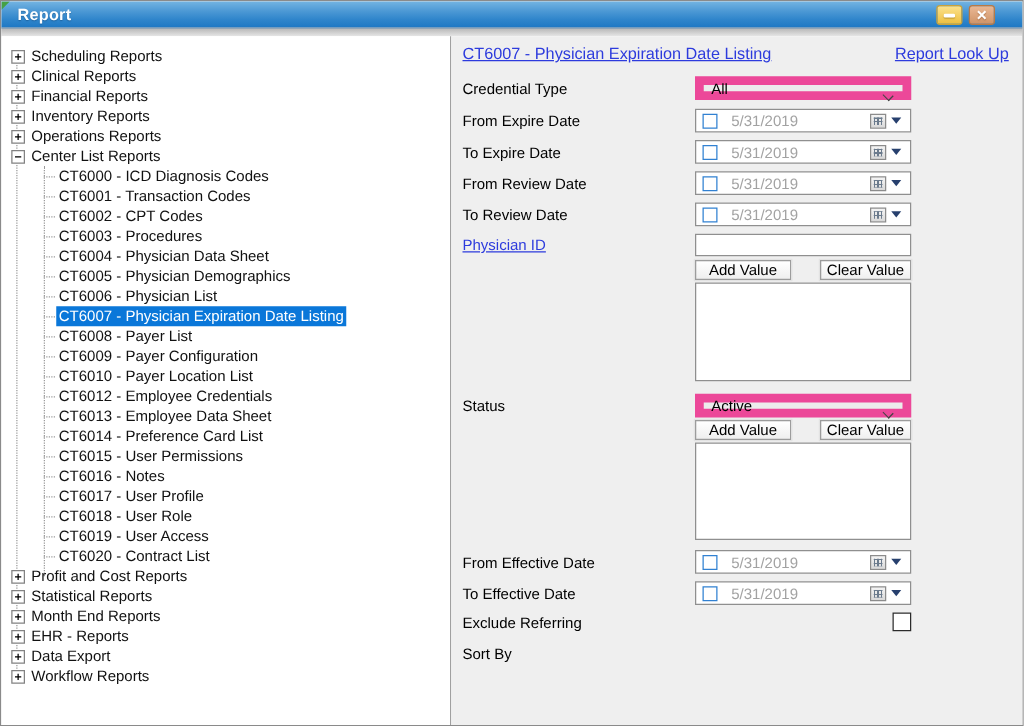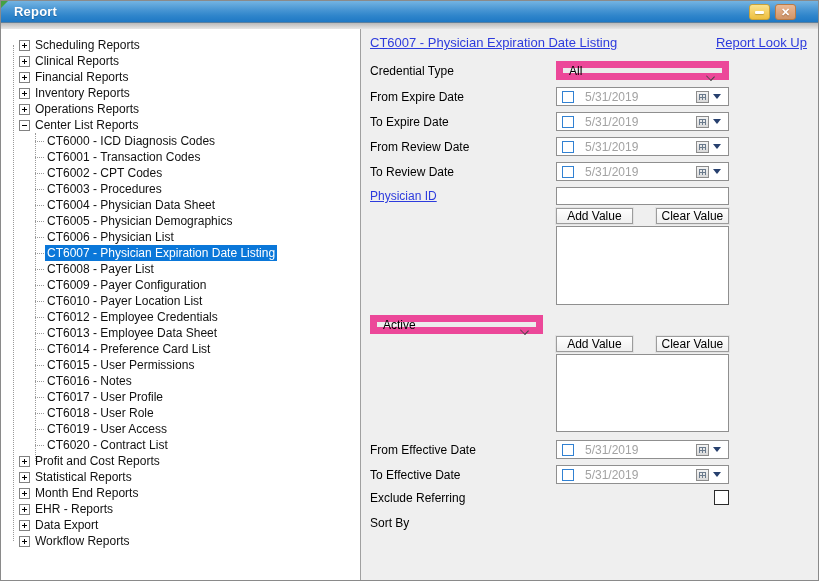--- a/index.html
+++ b/index.html
@@ -29,21 +29,21 @@
   .tree-panel { width:360px; box-sizing:border-box; background:#ffffff;
     border-right:1px solid #a0a0a0; position:relative; padding-top:8px; overflow:hidden; }
   .form-panel { flex:1; background:#efefef; position:relative; font-size:12px; }
 
   
   .vline { position:absolute; border-left:1px dotted #9a9a9a; width:0; }
   .vline-root { left:12px; top:16px; height:496px; }
   .vline-child { left:34px; top:104px; height:328px; }
   .tree-row { position:relative; height:16px; display:flex; align-items:center;
     font-size:12px; color:#111; white-space:nowrap; z-index:1; }
-  .tree-row.root { padding-left:18px; }
+  .tree-row.root { padding-left:8px; }
   .tree-row.child { padding-left:34px; }
   .tree-row.child::before { content:''; width:9px; height:0; border-top:1px dotted #9a9a9a; margin-right:1px; }
   .pm { width:9px; height:9px; box-sizing:content-box; border:1px solid #828282; background:#ffffff;
     position:relative; margin-right:3px; flex:none; z-index:2; }
   .pm::before { content:''; position:absolute; left:2px; right:2px; top:4px; height:1px; background:#000; }
   .pm.plus::after { content:''; position:absolute; top:2px; bottom:2px; left:4px; width:1px; background:#000; }
   .tree-label { padding:1px 2px; }
   .tree-row.selected .tree-label { background:#0a77d9; color:#ffffff; }
 
   
@@ -306,20 +306,21 @@
             <button class="btn btn-clear">Clear Value</button>
           </div>
         </div>
 
         <div class="frow mb10">
           <span class="flabel"></span>
           <div class="listbox h79"></div>
         </div>
 
         <div class="frow mb2">
+          <span class="flabel">Status</span>
           <div class="combo">
             <span>Active</span>
             <span class="chev"></span>
           </div>
         </div>
 
         <div class="frow mb2">
           <span class="flabel"></span>
           <div class="fctrl btnrow">
             <button class="btn btn-add">Add Value</button>

